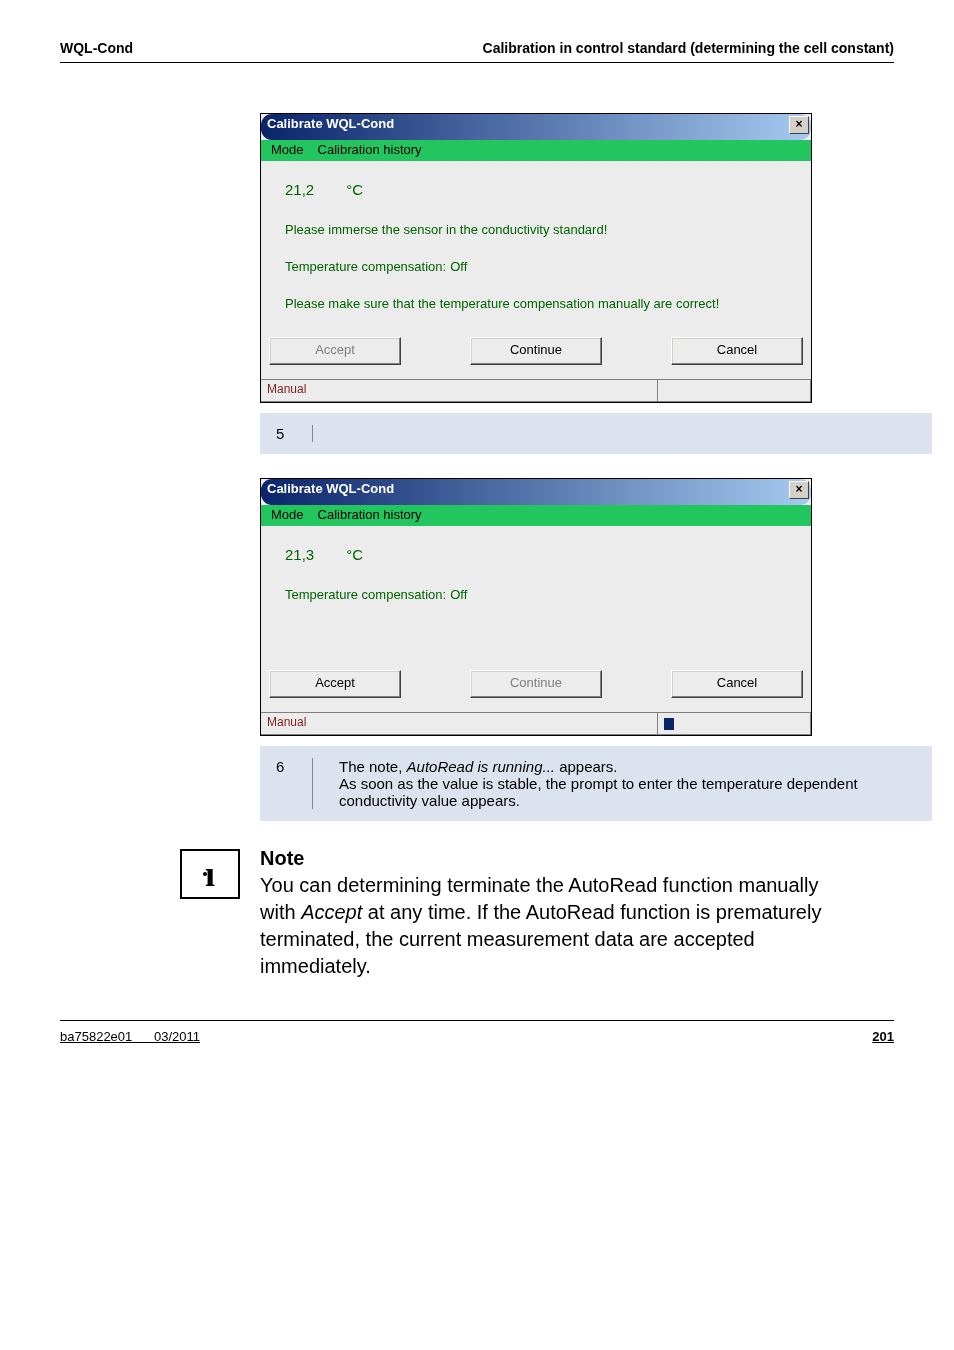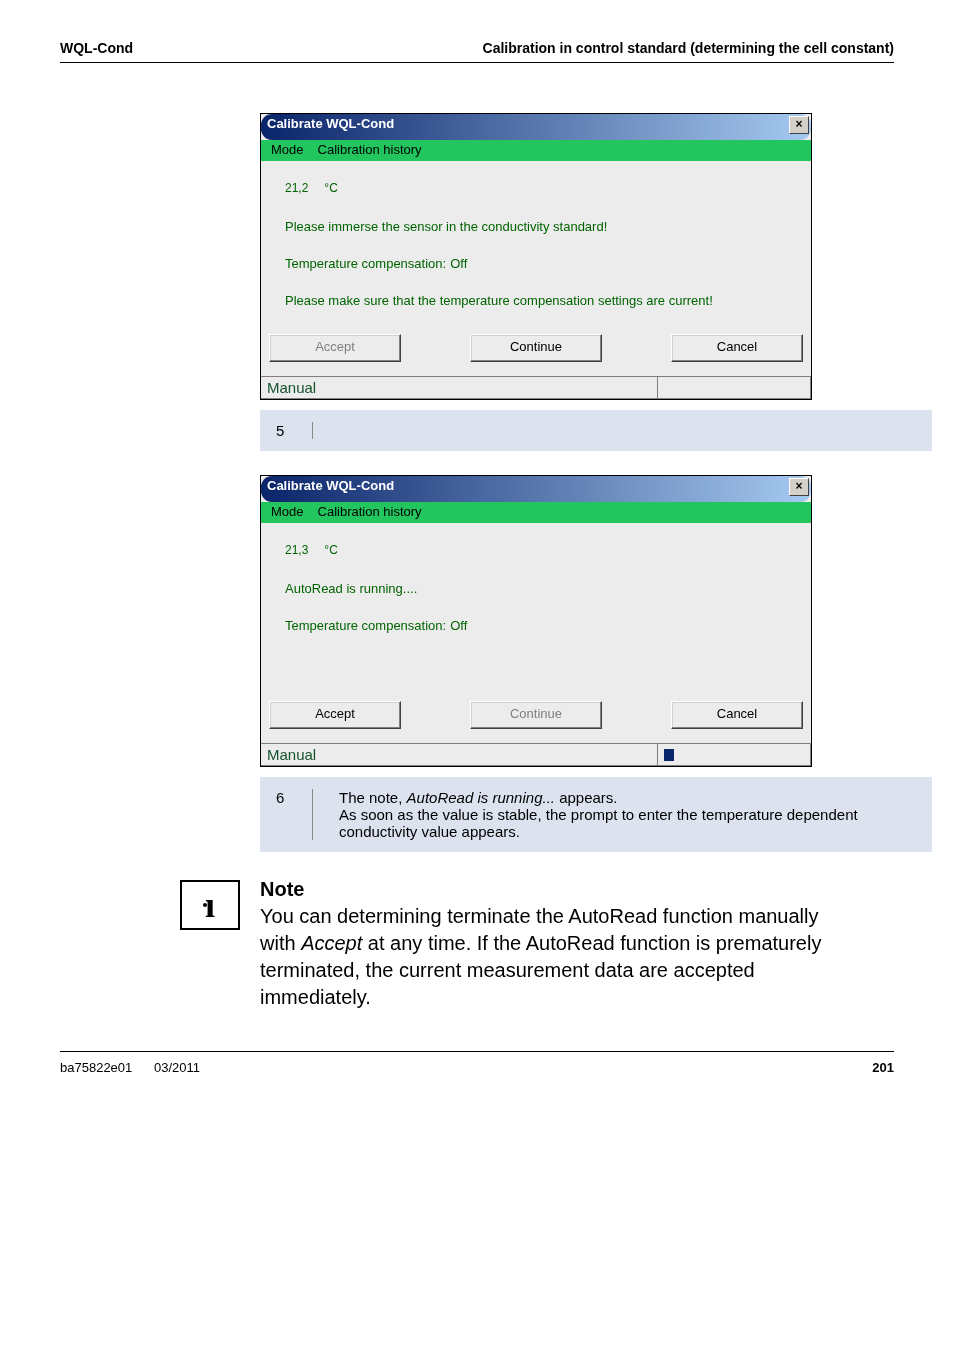--- a/index.html
+++ b/index.html
@@ -71,23 +71,23 @@
     display: flex;
     gap: 14px;
     font-size: 13px;
   }
   .dialog-body {
     padding: 14px 24px 8px 24px;
     color: #006400;
   }
   .temp-row {
     display: flex;
-    gap: 16px;
+    gap: 32px;
     margin-bottom: 18px;
-    font-size: 12px;
+    font-size: 15px;
     padding: 6px 0;
   }
   .info-line {
     margin: 14px 0 22px 0;
   }
   .tc-row {
     display: flex;
     gap: 4px;
     margin-bottom: 22px;
   }
@@ -118,22 +118,22 @@
     display: flex;
     border-top: 1px solid #808080;
     background: #ececec;
     height: 22px;
   }
   .status-cell {
     border: 1px solid #808080;
     border-top: none;
     border-left: none;
     padding: 2px 6px;
-    font-size: 15px;
-    color: #14532d;
+    font-size: 12px;
+    color: #7f1d1d;
   }
   .status-cell.left { flex: 1; }
   .status-cell.right {
     width: 140px;
     display: flex;
     align-items: center;
   }
   .progress-blocks {
     display: flex;
     gap: 2px;
@@ -194,20 +194,21 @@
 
   .hr-bottom {
     border-top: 1.5px solid #000;
     margin: 40px 0 8px 0;
   }
   .footer {
     display: flex;
     justify-content: space-between;
     font-size: 13px;
     padding: 0 0 30px 0;
+    text-decoration: underline;
   }
   .footer .pnum { font-weight: bold; }
 
   .dot {
      display:inline-block;
      width:4px; height:4px; background:#000; border-radius:50%;
      vertical-align: 8px;
      margin-right:-2px;
   }
 </style>
@@ -233,21 +234,21 @@
     <div class="dialog-body">
       <div class="temp-row">
         <span>21,2</span>
         <span>°C</span>
       </div>
       <div class="info-line">Please immerse the sensor in the conductivity standard!</div>
       <div class="tc-row">
         <span>Temperature compensation:</span>
         <span>Off</span>
       </div>
-      <div class="warn-line">Please make sure that the temperature compensation settings are current!</div>
+      <div class="warn-line">Please make sure that the temperature compensation manually are correct!</div>
     </div>
     <div class="btn-row">
       <div class="win-btn disabled">Accept</div>
       <div class="win-btn">Continue</div>
       <div class="win-btn">Cancel</div>
     </div>
     <div class="statusbar">
       <div class="status-cell left">Manual</div>
       <div class="status-cell right"></div>
     </div>
@@ -265,21 +266,20 @@
     </div>
     <div class="menubar">
       <span>Mode</span>
       <span>Calibration history</span>
     </div>
     <div class="dialog-body">
       <div class="temp-row">
         <span>21,3</span>
         <span>°C</span>
       </div>
-      <div class="info-line">AutoRead is running....</div>
       <div class="tc-row" style="margin-bottom:60px">
         <span>Temperature compensation:</span>
         <span>Off</span>
       </div>
     </div>
     <div class="btn-row">
       <div class="win-btn">Accept</div>
       <div class="win-btn disabled">Continue</div>
       <div class="win-btn">Cancel</div>
     </div>

